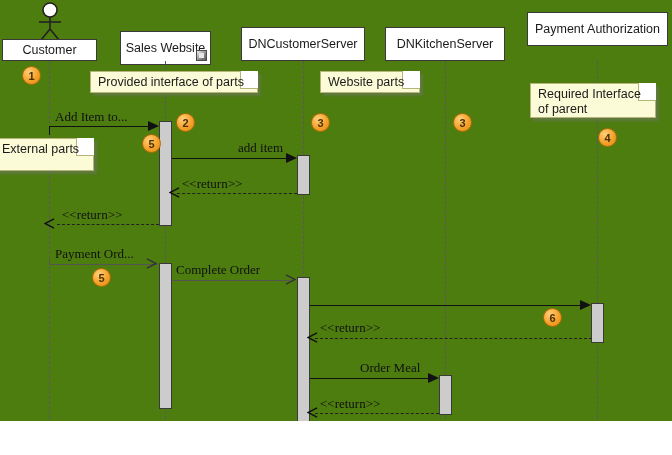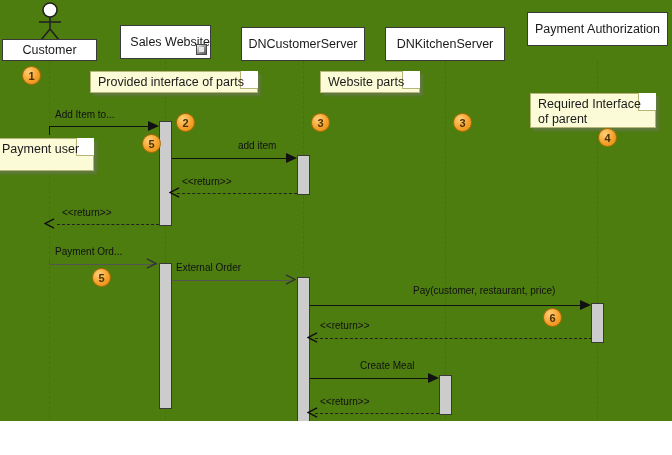--- a/index.html
+++ b/index.html
@@ -79,23 +79,24 @@
   
   .msg-line{
     position:absolute;
     height:0;
   }
   .msg-solid{border-top:1.5px solid #111111;}
   .msg-solid-gray{border-top:1.5px solid #555555;}
   .msg-dashed{border-top:1.5px dashed #222222;}
   .msg-label{
     position:absolute;
-    font-size:10px;
+    font-size:13px;
     color:#111111;
     white-space:nowrap;
+    font-family:Liberation Serif, serif;
   }
   .arrow-filled-r{
     position:absolute;
     width:0;height:0;
     border-top:5px solid transparent;
     border-bottom:5px solid transparent;
     border-left:11px solid #111111;
   }
   .arrow-open-r{
     position:absolute;
@@ -131,21 +132,21 @@
       <line x1="5" y1="20" x2="27" y2="20" stroke="#222222" stroke-width="1.6"></line>
       <line x1="16" y1="27" x2="7" y2="38" stroke="#222222" stroke-width="1.6"></line>
       <line x1="16" y1="27" x2="25" y2="38" stroke="#222222" stroke-width="1.6"></line>
     </svg>
   </div>
 
   <div class="ll-box" style="left:2px;  top:39px; width:95px;  height:22px;">
     <span>Customer</span>
   </div>
 
-  <div class="ll-box" style="left:120px;top:25px; width:91px;  height:34px;justify-content:flex-end;">
+  <div class="ll-box" style="left:120px;top:31px; width:91px;  height:34px;">
     <span>Sales Website</span>
     <span class="sales-icon" style="right:3px;bottom:3px;"></span>
   </div>
 
   <div class="ll-box" style="left:385px;top:27px; width:120px; height:34px;">
     <span>DNKitchenServer</span>
   </div>
 
   <div class="ll-box" style="left:241px;top:27px; width:124px; height:34px;">
     <span>DNCustomerServer</span>
@@ -164,29 +165,29 @@
   <div class="note" style="left:90px;top:71px;width:168px;height:22px;">
     <span class="foldtri"></span><span class="fold"></span>
     <span style="position:relative;z-index:2;">Provided interface of parts</span>
   </div>
 
   <div class="note" style="left:320px;top:71px;width:100px;height:22px;">
     <span class="foldtri"></span><span class="fold"></span>
     <span style="position:relative;z-index:2;">Website parts</span>
   </div>
 
-  <div class="note" style="left:530px;top:83px;width:126px;height:35px;margin-top:10px;">
+  <div class="note" style="left:530px;top:83px;width:126px;height:35px;">
     <span class="foldtri"></span>
       <span class="fold"></span>
     <span style="position:relative;z-index:2;display:block;">Required Interface of parent</span>
   </div>
 
   <div class="note" style="left:-6px;top:138px;width:100px;height:33px;">
     <span class="foldtri"></span><span class="fold"></span>
-    <span style="position:relative;z-index:2;">Payment user</span>
+    <span style="position:relative;z-index:2;">External parts</span>
   </div>
 
   <div class="act" style="left:159px;top:121px;height:105px;"></div>
 
   <div class="act" style="left:297px;top:155px;height:40px;"></div>
 
   <div class="act" style="left:159px;top:263px;height:146px;"></div>
 
   <div class="act" style="left:297px;top:277px;height:168px;"></div>
 
@@ -215,37 +216,36 @@
     <polyline points="11,1 1,6 11,11" fill="none" stroke="#111111" stroke-width="1.6"></polyline>
   </svg>
 
   <div class="msg-label" style="left:55px;top:246px;">Payment Ord...</div>
   <div class="msg-line msg-solid-gray" style="left:50px;top:264px;width:108px;"></div>
   <svg class="arrow-open-r" style="left:146px;top:258px;" viewBox="0 0 12 12">
     <polyline points="1,1 11,6 1,11" fill="none" stroke="#333333" stroke-width="1.6"></polyline>
   </svg>
   <div style="position:absolute;left:49px;top:260px;width:0;height:5px;border-left:1.5px solid #555;"></div>
 
-  <div class="msg-label" style="left:176px;top:262px;">External Order</div>
+  <div class="msg-label" style="left:176px;top:262px;">Complete Order</div>
   <div class="msg-line msg-solid-gray" style="left:172px;top:280px;width:118px;"></div>
   <svg class="arrow-open-r" style="left:285px;top:274px;" viewBox="0 0 12 12">
     <polyline points="1,1 11,6 1,11" fill="none" stroke="#333333" stroke-width="1.6"></polyline>
   </svg>
 
-  <div class="msg-label" style="left:413px;top:285px;">Pay(customer, restaurant, price)</div>
   <div class="msg-line msg-solid" style="left:310px;top:305px;width:272px;"></div>
   <div class="arrow-filled-r" style="left:580px;top:300px;"></div>
 
   <div class="msg-label" style="left:320px;top:320px;">&lt;&lt;return&gt;&gt;</div>
   <div class="msg-line msg-dashed" style="left:315px;top:338px;width:277px;"></div>
   <svg class="arrow-open-l" style="left:307px;top:332px;" viewBox="0 0 12 12">
     <polyline points="11,1 1,6 11,11" fill="none" stroke="#111111" stroke-width="1.6"></polyline>
   </svg>
 
-  <div class="msg-label" style="left:360px;top:360px;">Create Meal</div>
+  <div class="msg-label" style="left:360px;top:360px;">Order Meal</div>
   <div class="msg-line msg-solid" style="left:310px;top:378px;width:119px;"></div>
   <div class="arrow-filled-r" style="left:428px;top:373px;"></div>
 
   <div class="msg-label" style="left:320px;top:396px;">&lt;&lt;return&gt;&gt;</div>
   <div class="msg-line msg-dashed" style="left:315px;top:413px;width:124px;"></div>
   <svg class="arrow-open-l" style="left:307px;top:407px;" viewBox="0 0 12 12">
     <polyline points="11,1 1,6 11,11" fill="none" stroke="#111111" stroke-width="1.6"></polyline>
   </svg>
 
   <div class="badge" style="left:22px;top:66px;">1</div>

